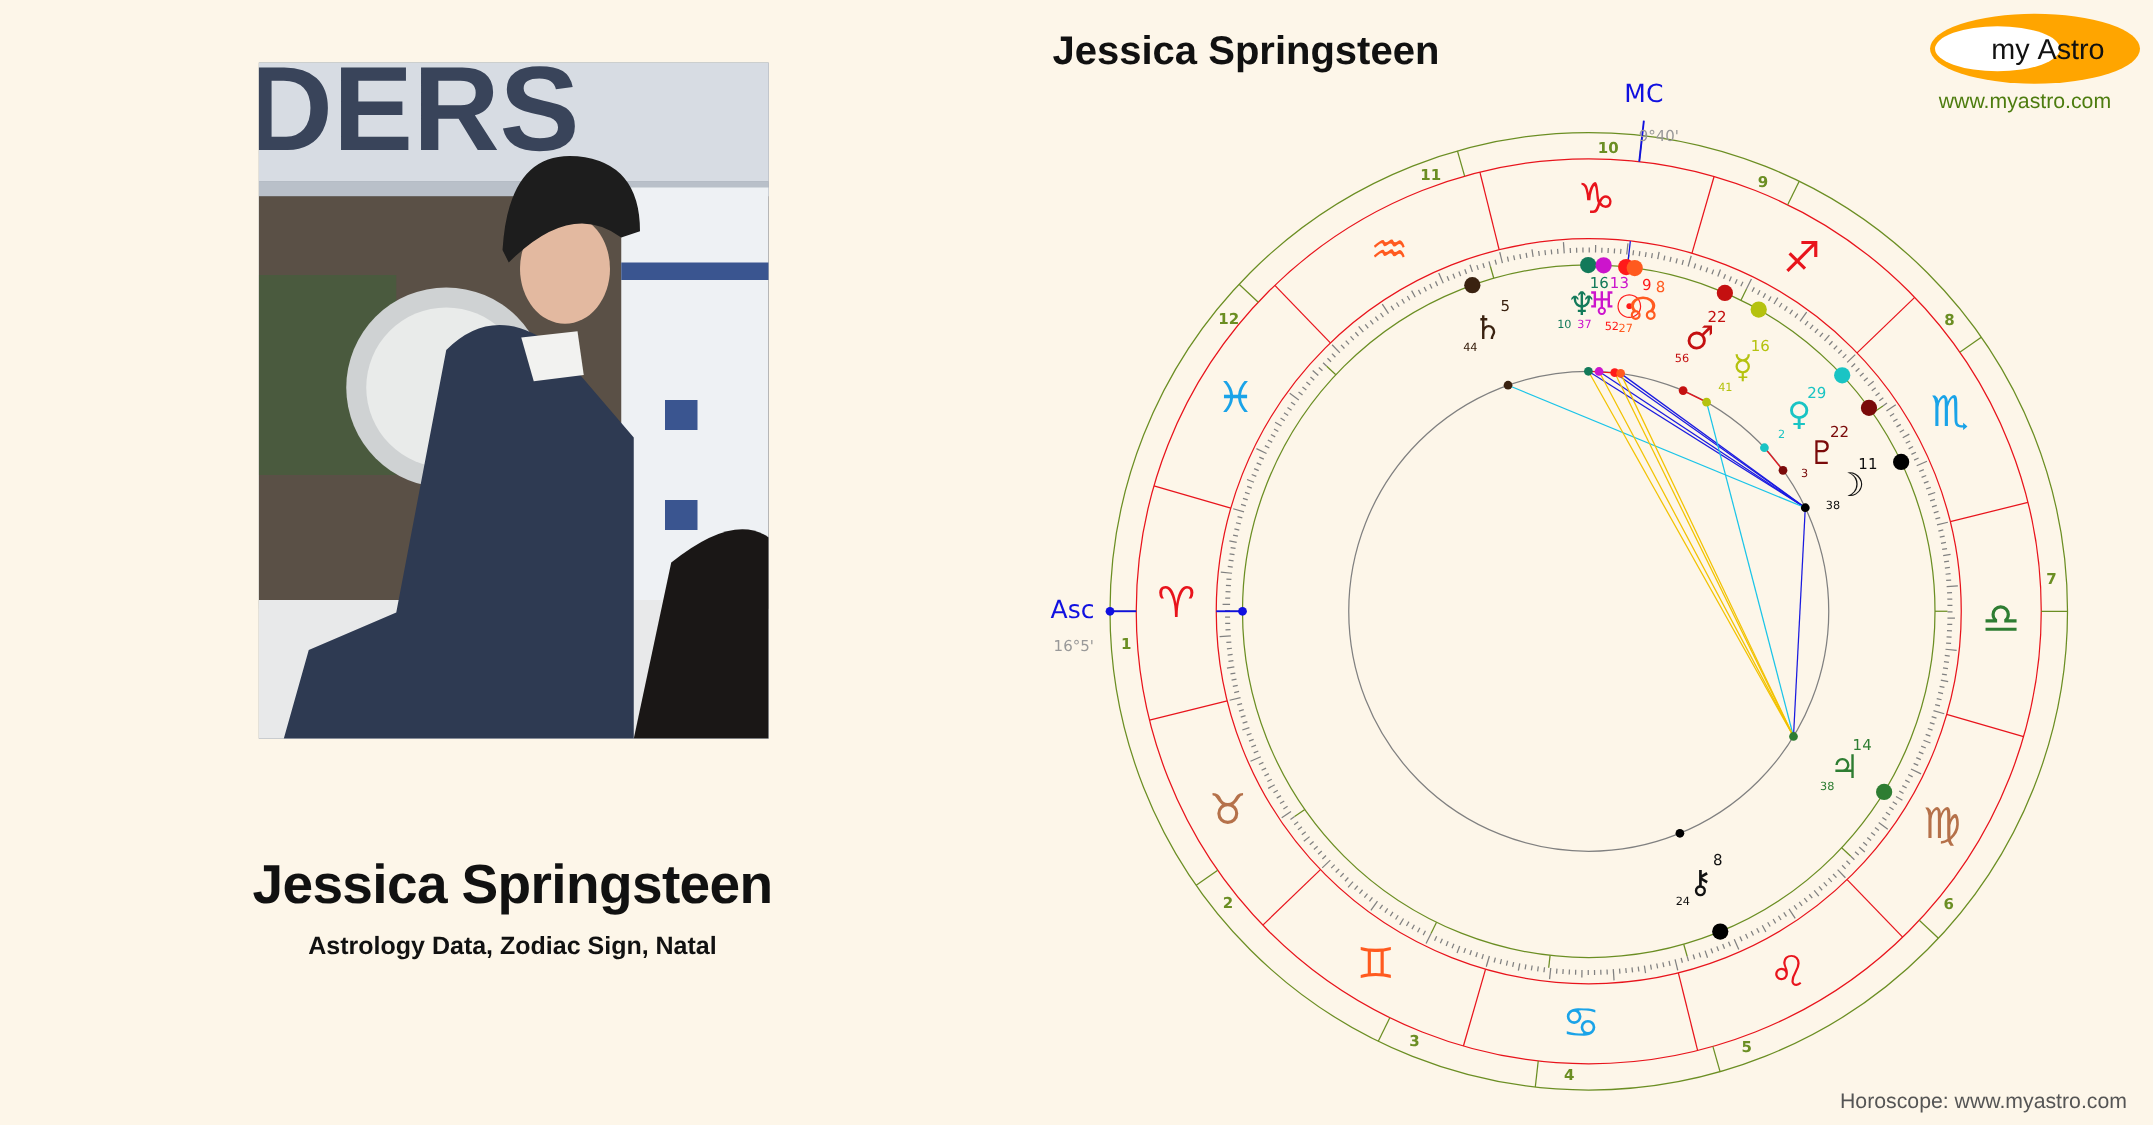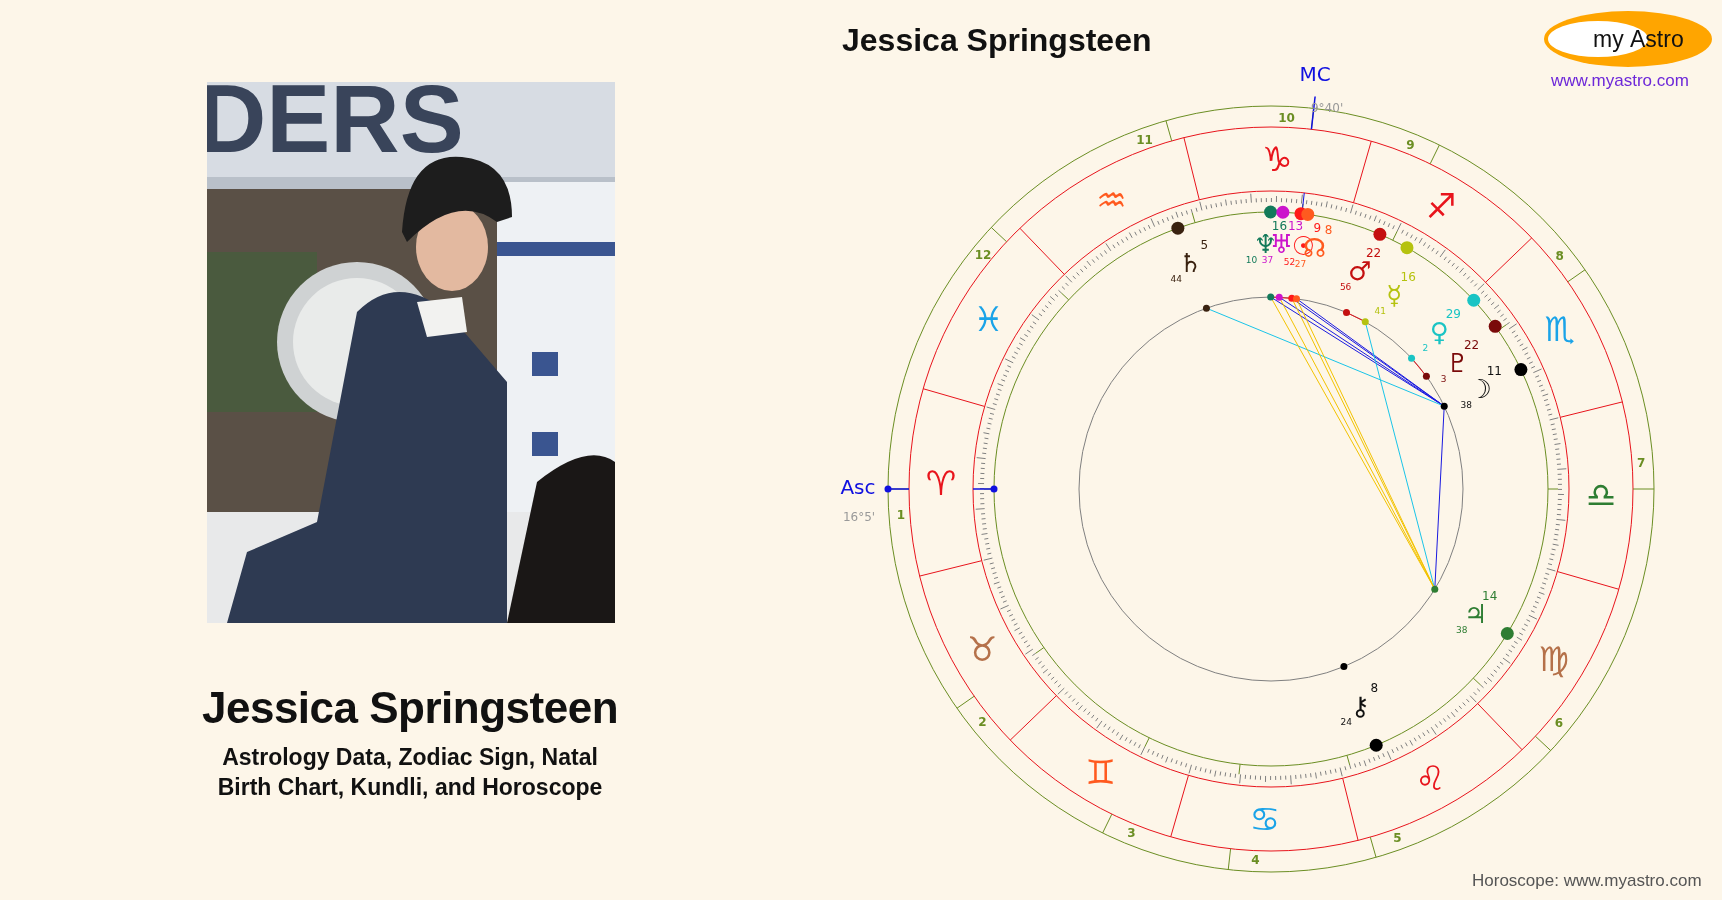--- a/index.html
+++ b/index.html
@@ -1,23 +1,23 @@
 <!DOCTYPE html>
 <html><head>
 <meta charset="utf-8">
 <style>
   html,body{margin:0;padding:0;}
   body{width:1722px;height:900px;background:#fdf6e9;position:relative;overflow:hidden;font-family:"Liberation Sans",sans-serif;}
-  .photo{position:absolute;left:207px;top:82px;width:408px;height:541px;overflow:hidden;background:#9aa3ad;text-align:right;}
+  .photo{position:absolute;left:207px;top:50px;width:408px;height:541px;overflow:hidden;background:#9aa3ad;text-align:right;}
   .photo svg{display:block;}
   .person-name{position:absolute;left:0;width:820px;top:683px;text-align:center;font-size:44px;font-weight:bold;color:#111;letter-spacing:-0.5px;}
-  .subtitle{position:absolute;left:0;width:820px;top:742px;text-align:center;font-size:23px;font-weight:bold;color:#111;line-height:30px;}
+  .subtitle{position:absolute;left:0;width:820px;top:742px;text-align:center;font-size:20px;font-weight:bold;color:#111;line-height:30px;}
   .chart-title{position:absolute;left:842px;top:22px;font-size:32px;font-weight:bold;color:#111;}
   .logo{position:absolute;left:1543px;top:10px;width:170px;height:58px;}
-  .logo-url{position:absolute;left:1551px;top:71px;font-size:17px;color:#6d28d9;}
+  .logo-url{position:absolute;left:1551px;top:71px;font-size:17px;color:#4d7c0f;}
   .copyright{position:absolute;left:1472px;top:871px;font-size:17px;color:#555;}
   #wheel{position:absolute;left:0;top:0;}
 </style>
 </head>
 <body>
 
 <div class="photo">
   <svg width="408" height="541" viewBox="0 0 408 541">
     <rect x="0" y="0" width="408" height="95" fill="#d7dce3"></rect>
     <text x="-10" y="70" font-family="Liberation Sans, sans-serif" font-weight="bold" font-size="96" fill="#39445a">DERS</text>
@@ -34,21 +34,20 @@
     <path d="M150 230 Q190 190 240 230 L300 300 L300 541 L20 541 L40 470 L110 440 Z" fill="#2e3a52"></path>
     <path d="M210 220 L255 215 L260 250 L220 255 Z" fill="#f2f2f0"></path>
     <ellipse cx="245" cy="165" rx="36" ry="44" fill="#e3b9a0"></ellipse>
     <path d="M195 150 Q200 70 255 75 Q305 80 305 135 L290 140 Q250 110 200 160 Z" fill="#1d1d1d"></path>
     <path d="M330 400 Q380 360 408 380 L408 541 L300 541 Z" fill="#1a1716"></path>
   </svg>
 </div>
 <div class="person-name">Jessica Springsteen</div>
 <div class="subtitle">
   <div>Astrology Data, Zodiac Sign, Natal</div>
-  <div>Birth Chart, Kundli, and Horoscope</div>
 </div>
 
 <div class="chart-title">Jessica Springsteen</div>
 
 <svg class="logo" viewBox="0 0 170 58">
   <ellipse cx="85" cy="29" rx="84" ry="28" fill="#ffa500"></ellipse>
   <ellipse cx="55" cy="29" rx="50" ry="18" fill="#ffffff"></ellipse>
   <text x="50" y="37" font-family="Liberation Sans, sans-serif" font-size="23" fill="#111">my</text>
   <text x="87" y="37" font-family="Liberation Sans, sans-serif" font-size="23" fill="#111">Astro</text>
 </svg>

